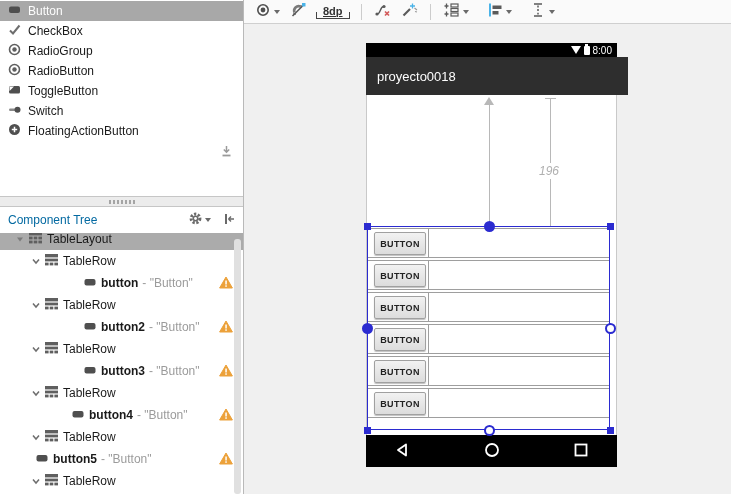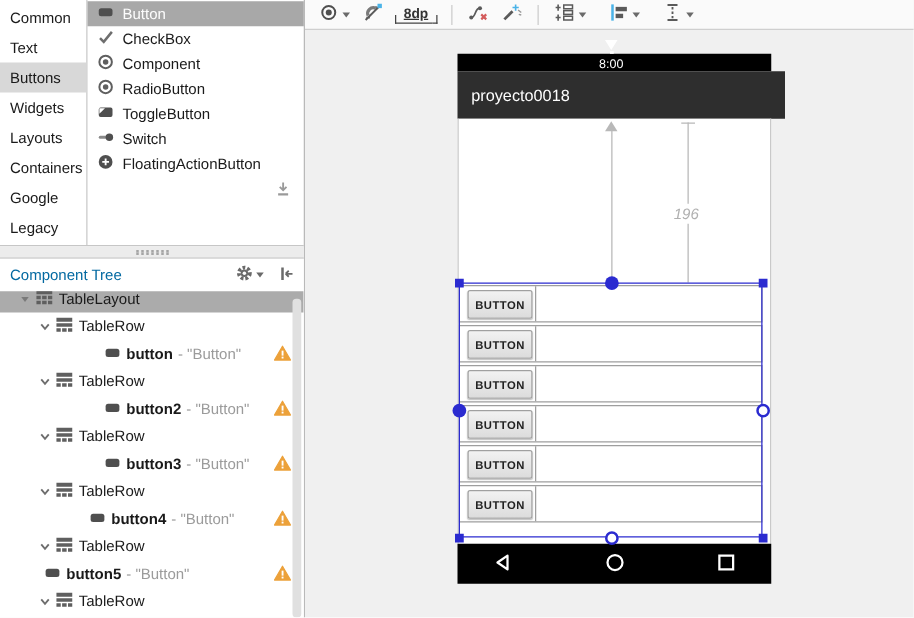--- a/index.html
+++ b/index.html
@@ -45,21 +45,21 @@
   .caret { width:0; height:0; border-left:3.5px solid transparent; border-right:3.5px solid transparent; border-top:4px solid #6a6a6a; }
   .tb-sep { width:1px; height:16px; background:#cccccc; margin:0 5px; }
   .margin-ctl { display:flex; align-items:flex-end; font-weight:bold; font-size:11px; color:#333; cursor:pointer; padding:0 2px;text-decoration:underline; }
   .margin-ctl .tickl { width:4px; height:7px; border-left:1px solid #444; border-bottom:1px solid #444; }
   .margin-ctl .tickr { width:4px; height:7px; border-right:1px solid #444; border-bottom:1px solid #444; }
   .margin-ctl .mval { border-bottom:1px solid #444; padding:0 3px 0 3px; line-height:13px; }
 
   .surface { position:absolute; left:0; top:24px; right:0; bottom:0; }
 
   .device { position:absolute; left:122px; top:19px; width:251px; height:424px; }
-  .statusbar { position:absolute; left:0; top:0; width:251px; height:14px; background:#000; display:flex; align-items:center; justify-content:flex-end; padding-right:5px; gap:3px;flex-direction:column; }
+  .statusbar { position:absolute; left:0; top:0; width:251px; height:14px; background:#000; display:flex; align-items:center; justify-content:flex-end; padding-right:5px; gap:3px; }
   .wifi { width:0; height:0; border-left:5px solid transparent; border-right:5px solid transparent; border-top:8px solid #fff; }
   .batt { width:6px; height:9px; background:#fff; border-radius:1px; position:relative; }
   .batt::before { content:""; position:absolute; top:-2px; left:1.5px; width:3px; height:2px; background:#fff; }
   .stime { color:#fff; font-size:10px; }
   .appbar { position:absolute; left:0; top:14px; width:262px; height:38px; background:#2e2e2e; display:flex; align-items:center; padding-left:11px; }
   .apptitle { color:#fdfdfd; font-size:13px; }
   .content { position:absolute; left:0; top:52px; width:251px; height:340px; background:#fff; border-left:1px solid #c9c9c9; border-right:1px solid #c9c9c9; }
   .navbar { position:absolute; left:0; top:392px; width:251px; height:32px; background:#000; display:flex; align-items:center; justify-content:space-between; padding:0 28px; }
 
   
@@ -77,49 +77,39 @@
   .h-ci.hollow { background:#fff; border:2px solid #2b2bd0; }
 </style>
 </head>
 <body>
 
 <div class="app">
 
   <div class="left">
 
     <div class="palette">
-      <div class="pal-cats">
-        <div class="pal-cat">Common</div>
-        <div class="pal-cat">Text</div>
-        <div class="pal-cat selected">Buttons</div>
-        <div class="pal-cat">Widgets</div>
-        <div class="pal-cat">Layouts</div>
-        <div class="pal-cat">Containers</div>
-        <div class="pal-cat">Google</div>
-        <div class="pal-cat">Legacy</div>
-      </div>
       <div class="pal-items">
         <div class="pal-item selected">
           <span><svg width="13" height="13">
                 <rect x="1" y="3.5" width="11" height="6.5" rx="2" fill="#4f4f4f"></rect>
               </svg></span>
           <span>Button</span>
         </div>
         <div class="pal-item">
           <span><svg width="13" height="13">
                 <path d="M2 7.5 L5 10.5 L11.5 2.5" stroke="#6e6e6e" stroke-width="2" fill="none"></path>
               </svg></span>
           <span>CheckBox</span>
         </div>
         <div class="pal-item">
           <span><svg width="13" height="13">
                 <circle cx="6.5" cy="6.5" r="5" stroke="#5f5f5f" stroke-width="1.6" fill="none"></circle>
                 <circle cx="6.5" cy="6.5" r="2.2" fill="#5f5f5f"></circle>
               </svg></span>
-          <span>Component</span>
+          <span>RadioGroup</span>
         </div>
         <div class="pal-item">
           <span><svg width="13" height="13">
                 <circle cx="6.5" cy="6.5" r="5" stroke="#5f5f5f" stroke-width="1.6" fill="none"></circle>
                 <circle cx="6.5" cy="6.5" r="2.2" fill="#5f5f5f"></circle>
               </svg></span>
           <span>RadioButton</span>
         </div>
         <div class="pal-item">
           <span><svg width="13" height="13">

